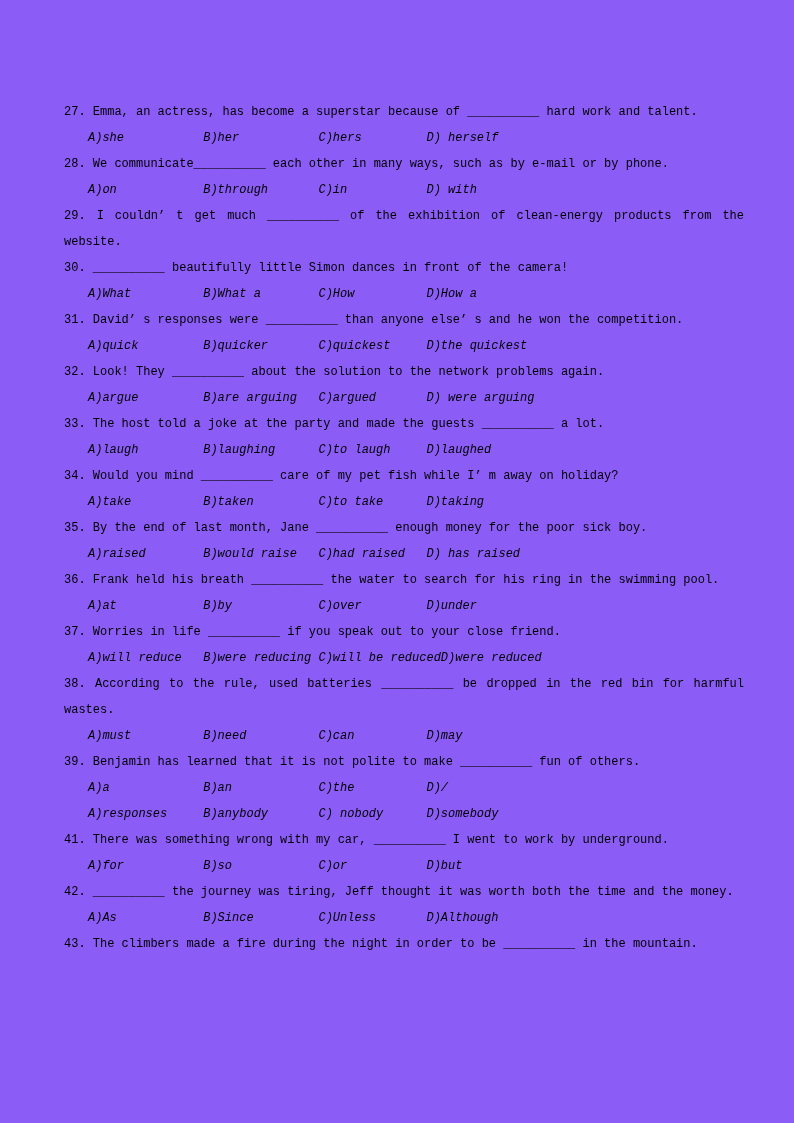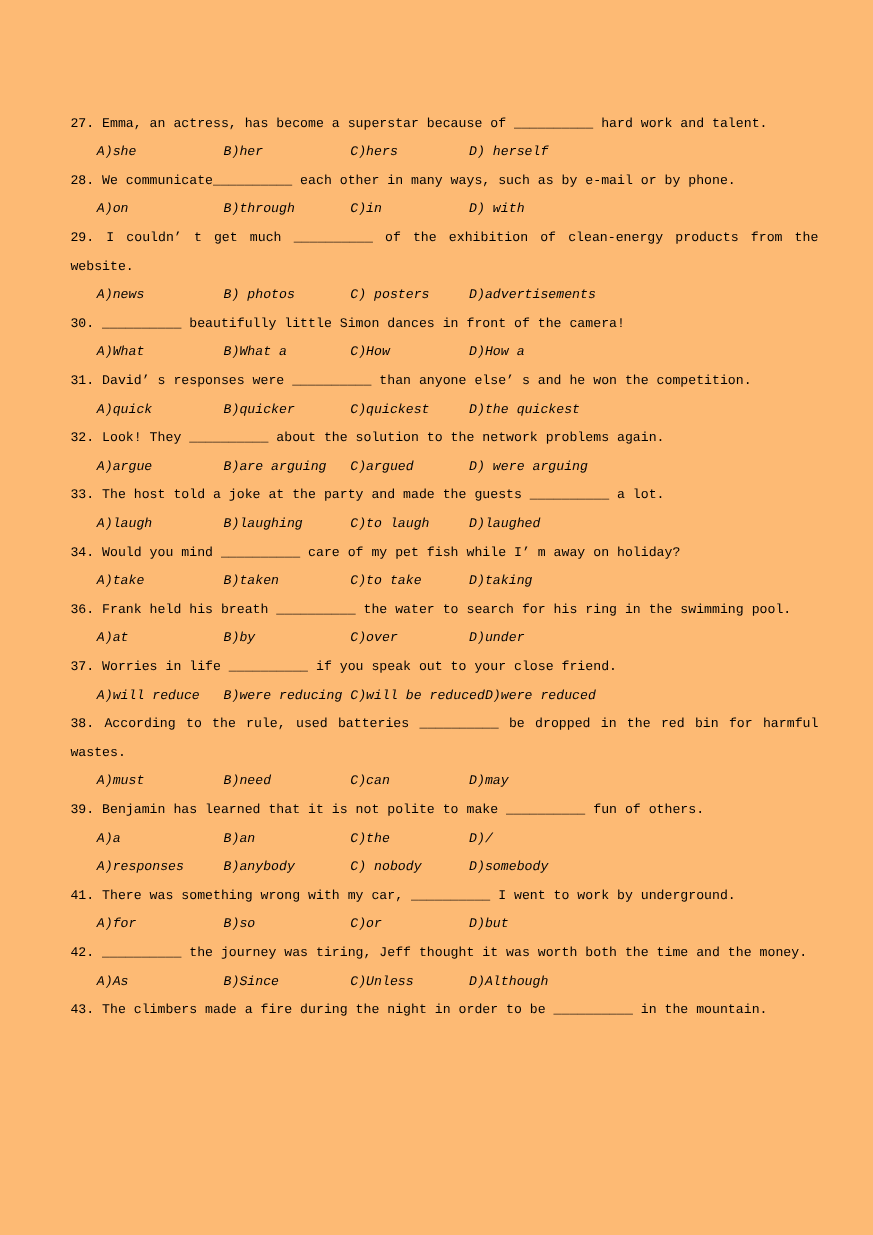--- a/index.html
+++ b/index.html
@@ -5,21 +5,21 @@
   html, body {
     margin: 0;
     padding: 0;
     background: #ffffff;
   }
   .page {
     position: relative;
     width: 794px;
     height: 1123px;
     box-sizing: border-box;
-    background: #fdba74;
+    background: #8b5cf6;
     color: #000000;
     font-family: "Liberation Mono", "DejaVu Sans Mono", monospace;
     font-size: 12px;
     line-height: 26px;
     padding: 99px 50px 0 64px;
     overflow: hidden;
   }
   .q-text {
     text-align: justify;
   }
@@ -44,21 +44,20 @@
     <div class="opts"><span class="opt opt-a">A)she</span><span class="opt opt-b">B)her</span><span class="opt opt-c">C)hers</span><span class="opt opt-d">D) herself</span></div>
   </div>
 
   <div class="q-block">
     <div class="q-text">28. We communicate__________ each other in many ways, such as by e-mail or by phone.</div>
     <div class="opts"><span class="opt opt-a">A)on</span><span class="opt opt-b">B)through</span><span class="opt opt-c">C)in</span><span class="opt opt-d">D) with</span></div>
   </div>
 
   <div class="q-block">
     <div class="q-text">29. I couldn’ t get much __________ of the exhibition of clean-energy products from the website.</div>
-    <div class="opts"><span class="opt opt-a">A)news</span><span class="opt opt-b">B) photos</span><span class="opt opt-c">C) posters</span><span class="opt opt-d">D)advertisements</span></div>
   </div>
 
   <div class="q-block">
     <div class="q-text">30. __________ beautifully little Simon dances in front of the camera!</div>
     <div class="opts"><span class="opt opt-a">A)What</span><span class="opt opt-b">B)What a</span><span class="opt opt-c">C)How</span><span class="opt opt-d">D)How a</span></div>
   </div>
 
   <div class="q-block">
     <div class="q-text">31. David’ s responses were __________ than anyone else’ s and he won the competition.</div>
     <div class="opts"><span class="opt opt-a">A)quick</span><span class="opt opt-b">B)quicker</span><span class="opt opt-c">C)quickest</span><span class="opt opt-d">D)the quickest</span></div>
@@ -72,20 +71,24 @@
   <div class="q-block">
     <div class="q-text">33. The host told a joke at the party and made the guests __________ a lot.</div>
     <div class="opts"><span class="opt opt-a">A)laugh</span><span class="opt opt-b">B)laughing</span><span class="opt opt-c">C)to laugh</span><span class="opt opt-d">D)laughed</span></div>
   </div>
 
   <div class="q-block">
     <div class="q-text">34. Would you mind __________ care of my pet fish while I’ m away on holiday?</div>
     <div class="opts"><span class="opt opt-a">A)take</span><span class="opt opt-b">B)taken</span><span class="opt opt-c">C)to take</span><span class="opt opt-d">D)taking</span></div>
   </div>
 
+  <div class="q-block">
+    <div class="q-text">35. By the end of last month, Jane __________ enough money for the poor sick boy.</div>
+    <div class="opts"><span class="opt opt-a">A)raised</span><span class="opt opt-b">B)would raise</span><span class="opt opt-c">C)had raised</span><span class="opt opt-d">D) has raised</span></div>
+  </div>
 
   <div class="q-block">
     <div class="q-text">36. Frank held his breath __________ the water to search for his ring in the swimming pool.</div>
     <div class="opts"><span class="opt opt-a">A)at</span><span class="opt opt-b">B)by</span><span class="opt opt-c">C)over</span><span class="opt opt-d">D)under</span></div>
   </div>
 
   <div class="q-block">
     <div class="q-text">37. Worries in life __________ if you speak out to your close friend.</div>
     <div class="opts"><span class="opt opt-a">A)will reduce</span><span class="opt opt-b">B)were reducing</span><span class="opt opt-c">C)will be reduced</span><span class="opt opt-d">D)were reduced</span></div>
   </div>

